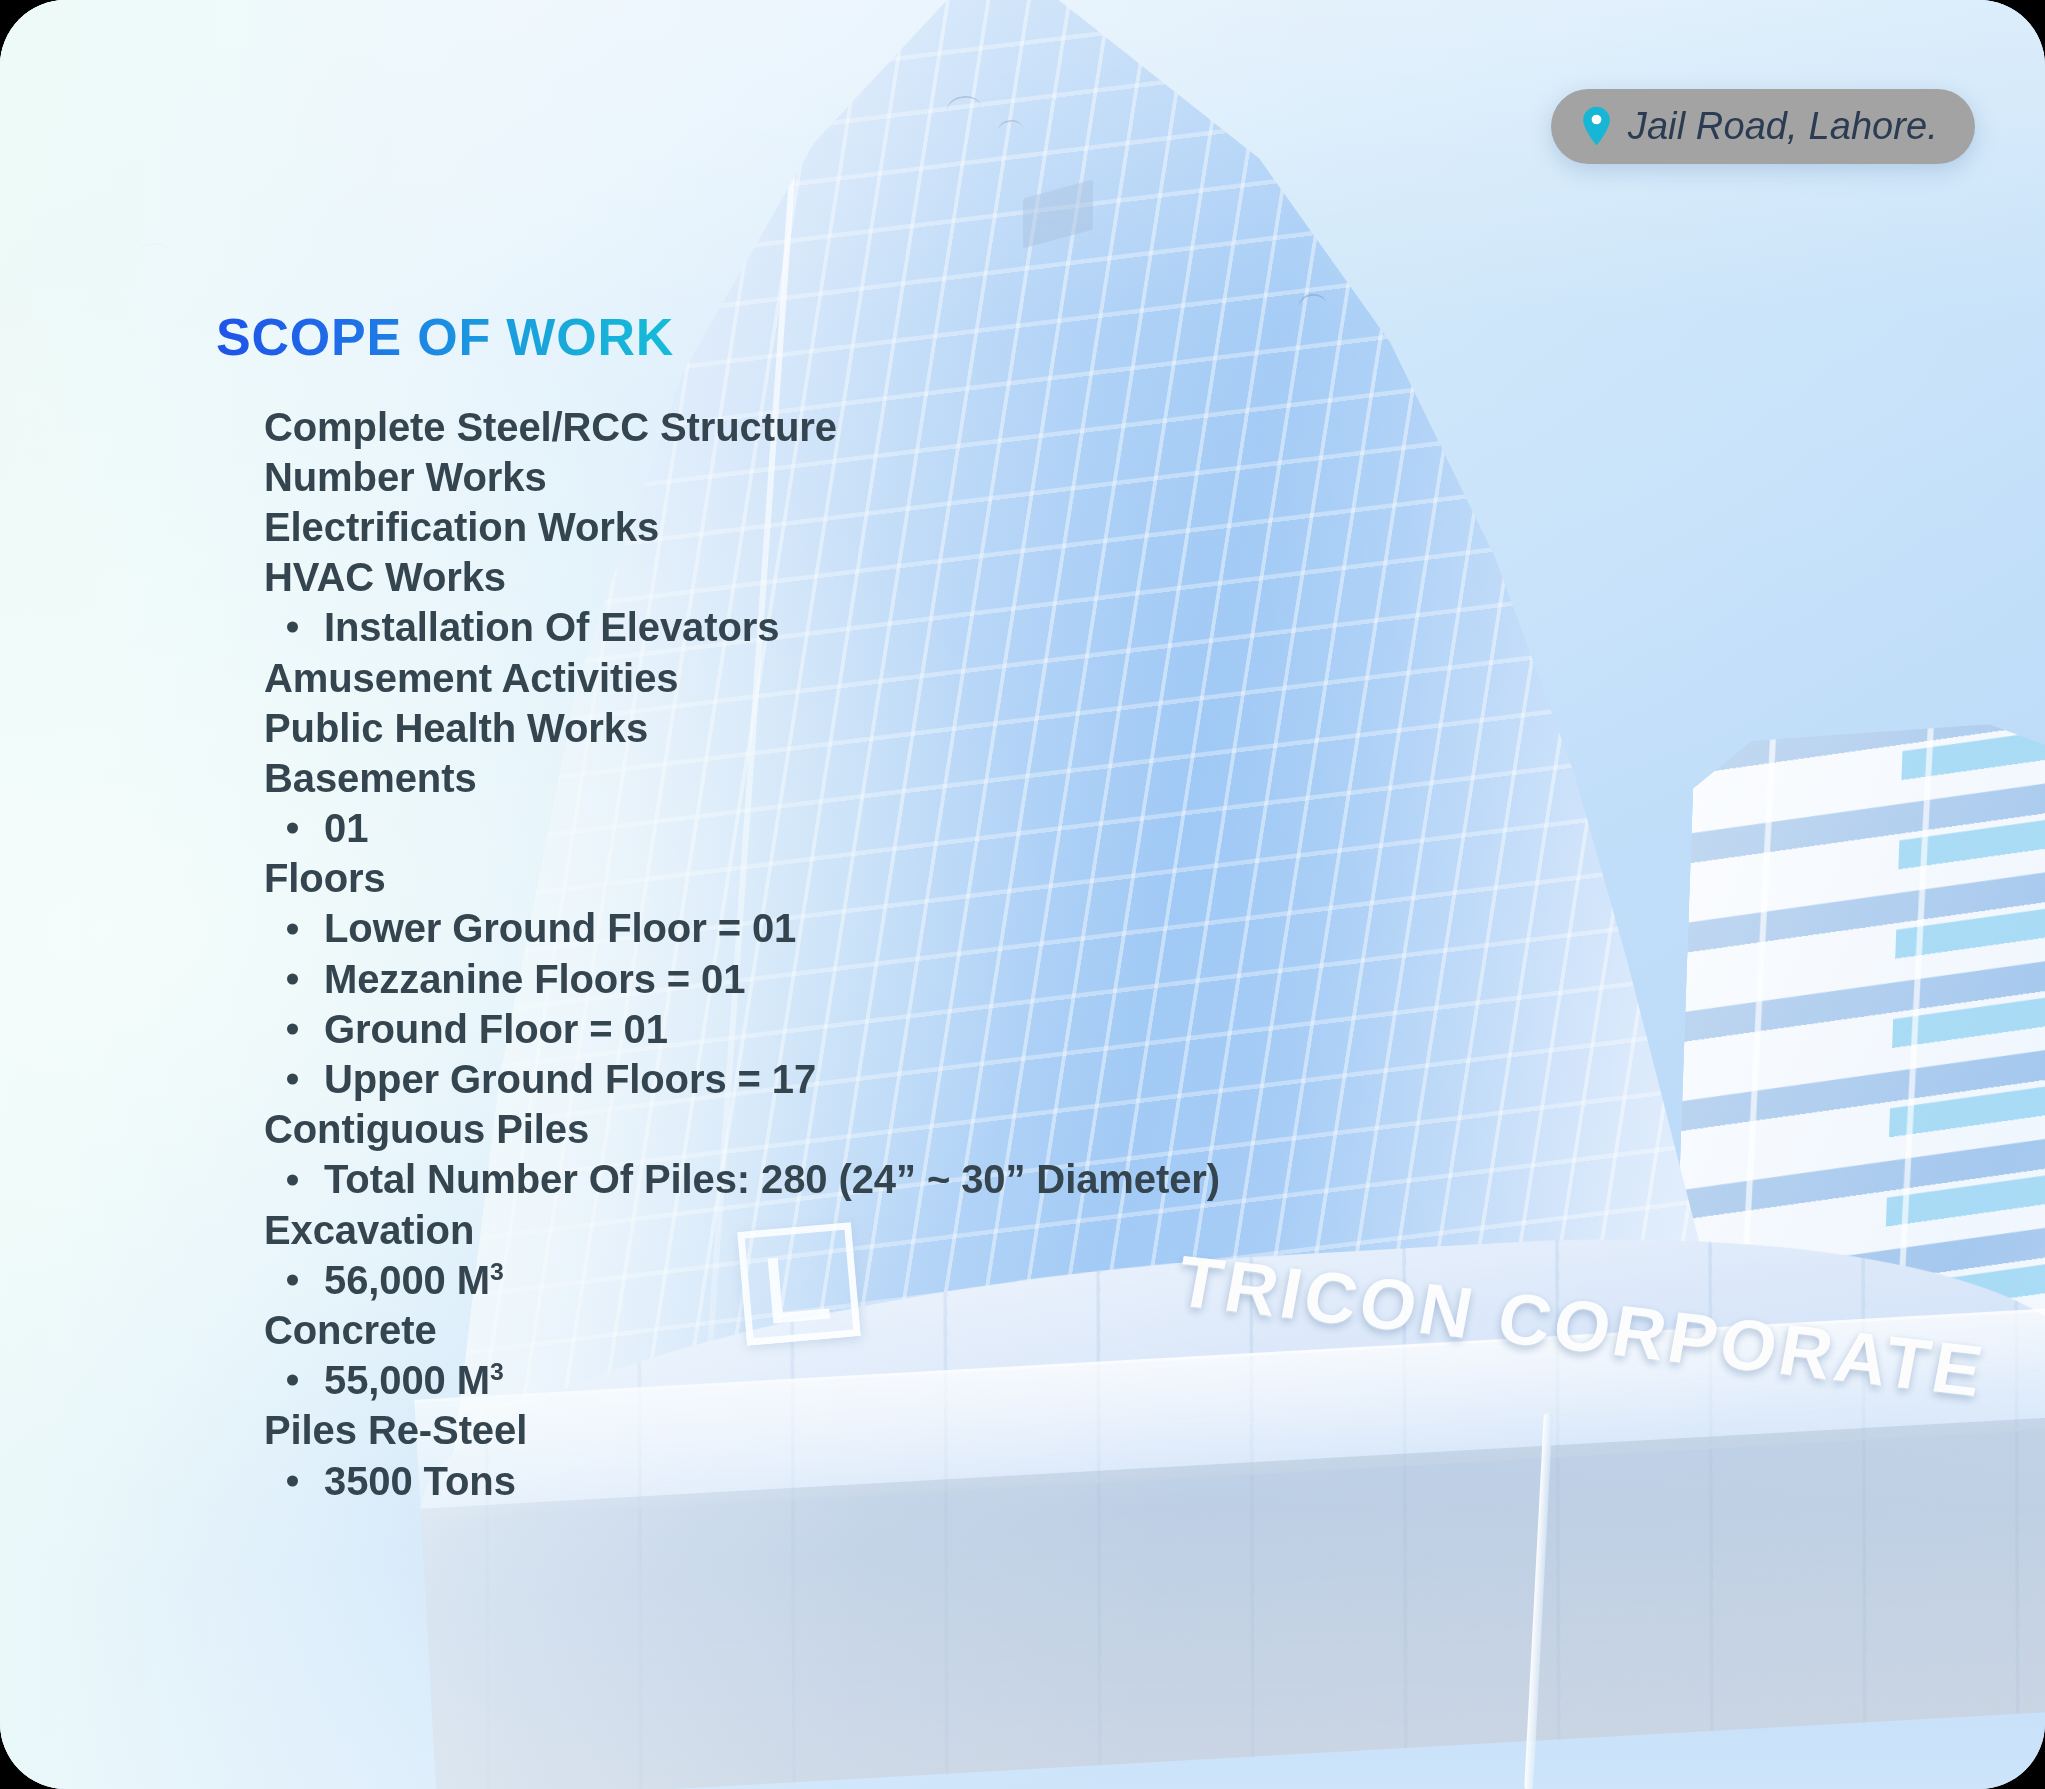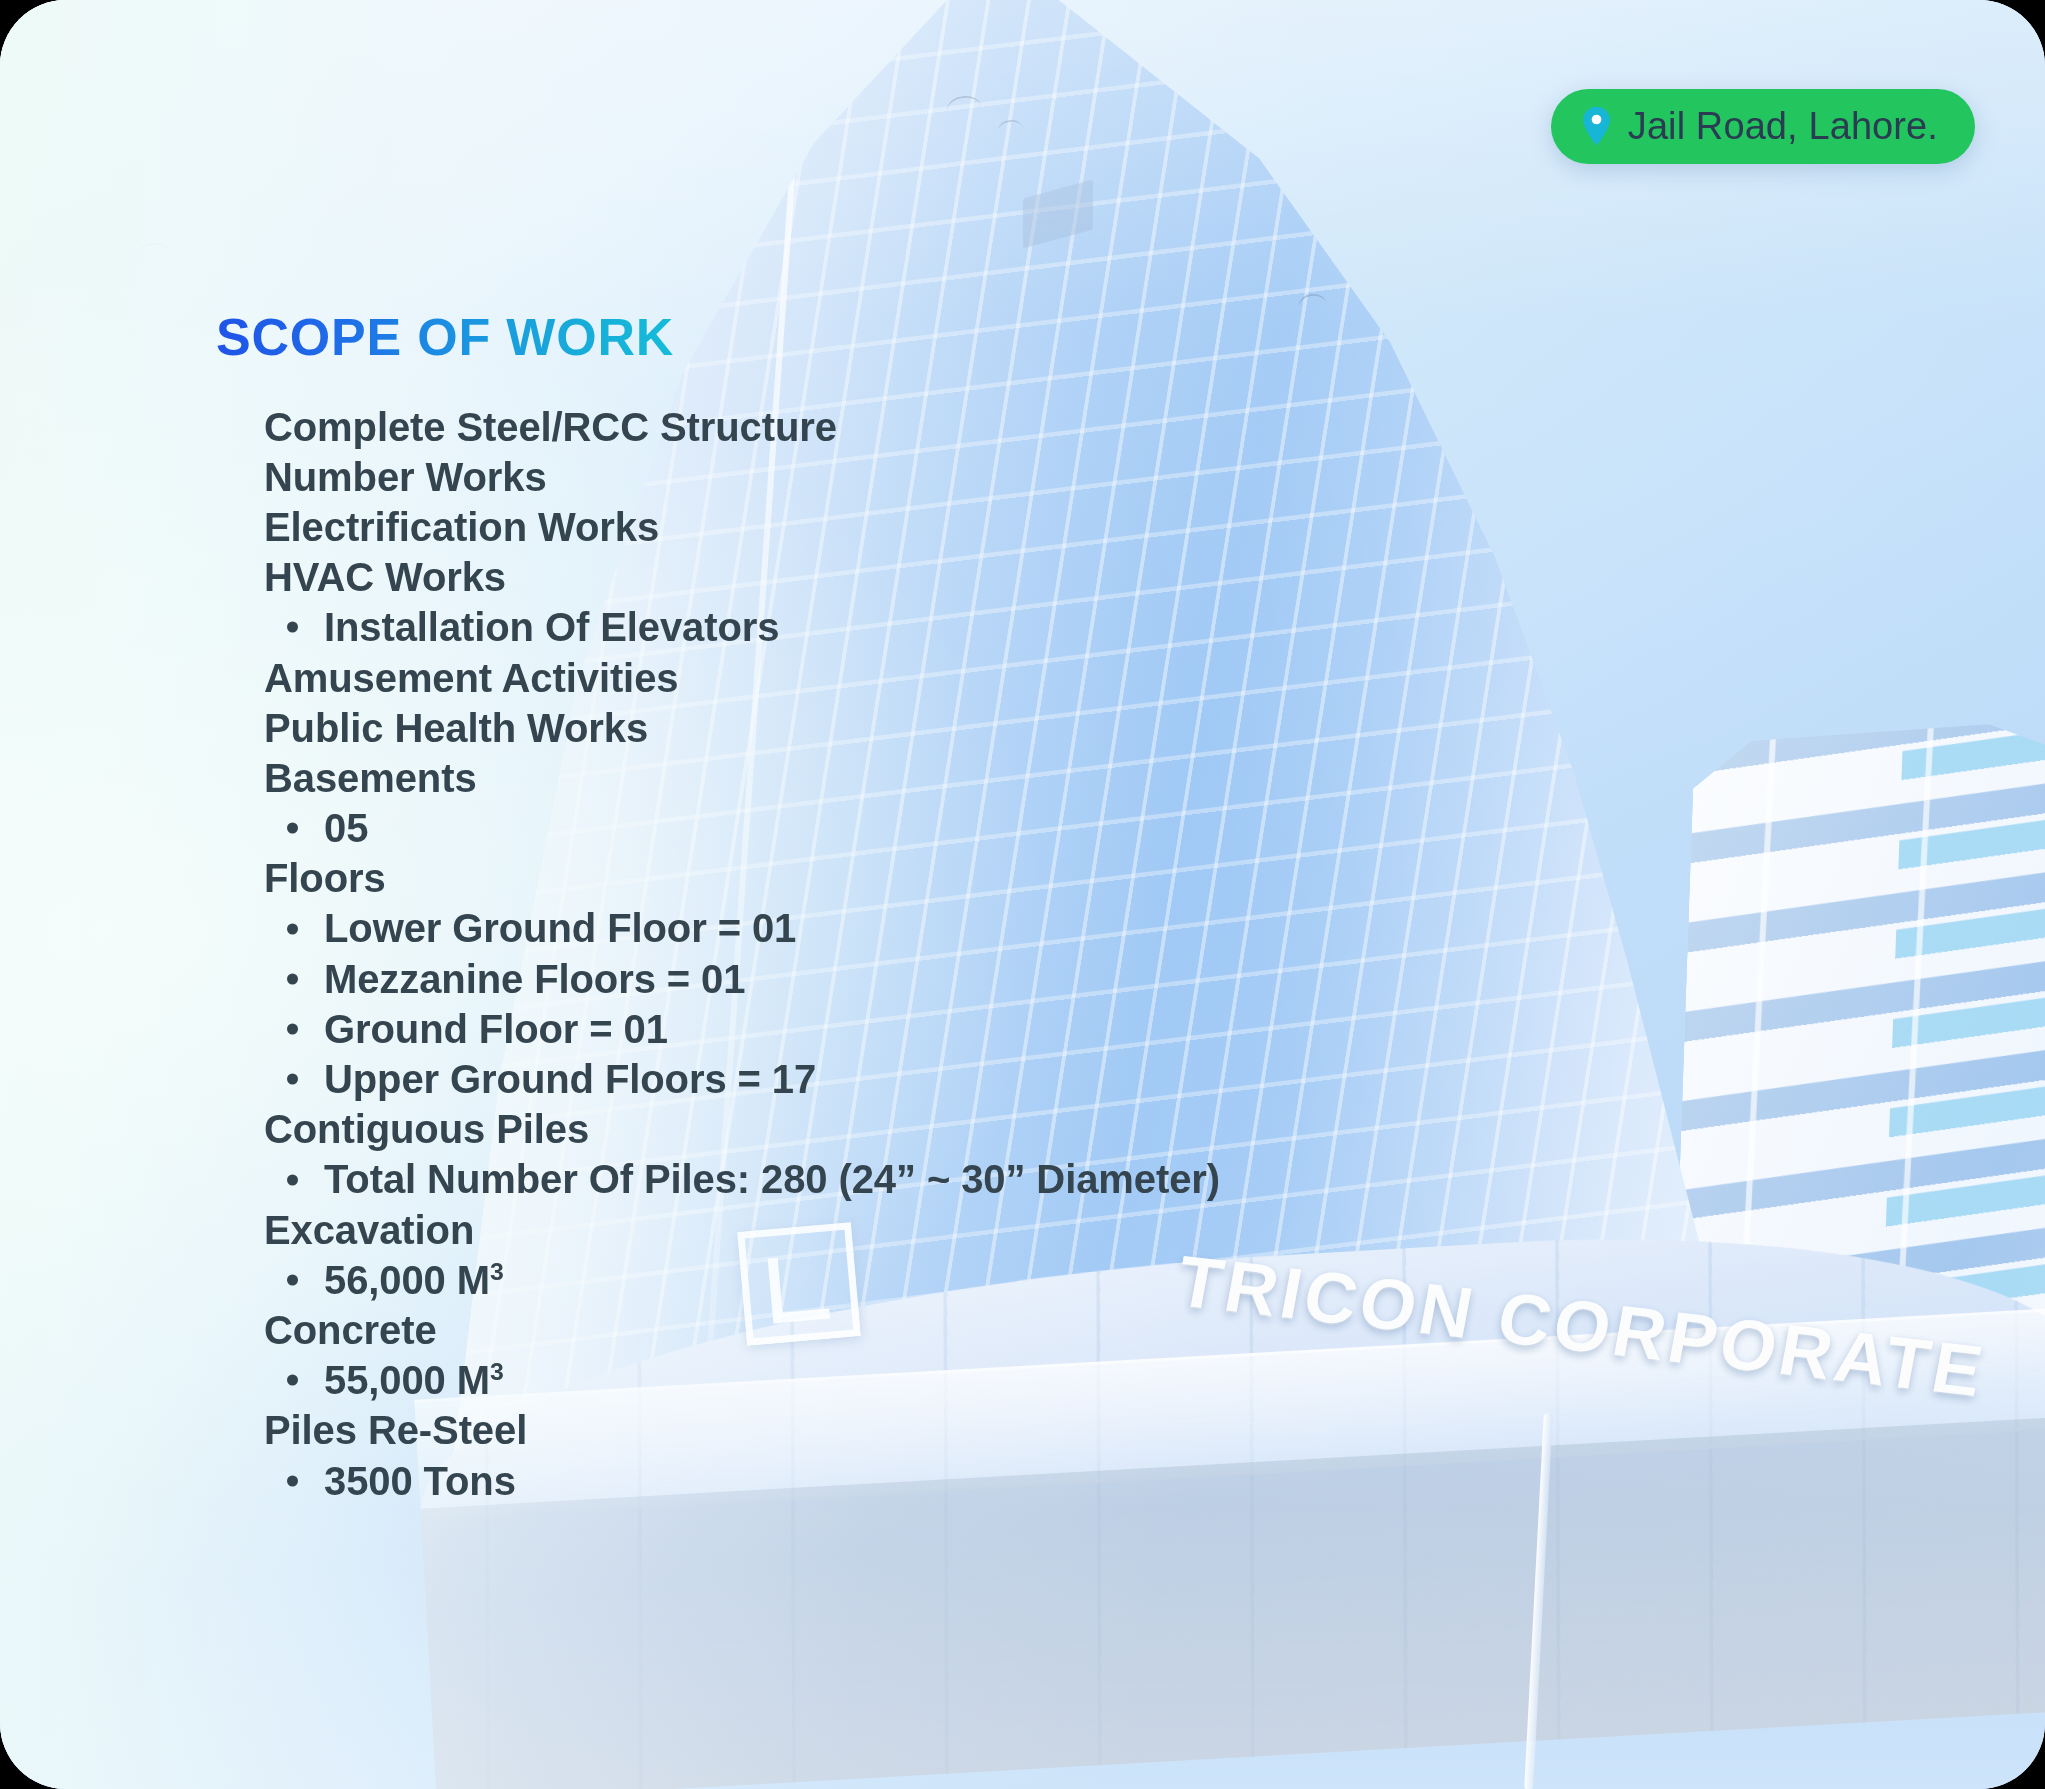--- a/index.html
+++ b/index.html
@@ -249,24 +249,25 @@
   }
   .haze2 {
     position:absolute; inset:0;
     background:radial-gradient(75% 60% at 5% 52%, rgba(245,253,250,.85) 0%, rgba(245,253,250,0) 62%);
   }
 
   
   #loc-badge {
     position:absolute; right:70px; top:89px;
     display:flex; align-items:center; gap:16.6px;
-    background:#22c55e;
+    background:#a3a3a3;
     border-radius:38px;
     padding:16.6px 37px 18px 31px;
     box-shadow:0 6.4px 22px rgba(90,130,175,.28);
+    font-style:italic;
   }
   #loc-badge .pin { width:29px; height:40px; flex:0 0 auto; }
   #loc-badge .txt {
     font-size:38px;
     font-weight:400;
     color:#2a3b52;
     letter-spacing:0.1px;
     white-space:nowrap;
     line-height:1;
   }
@@ -375,21 +376,21 @@
     <h1 id="page-title">SCOPE OF WORK</h1>
     <ul class="scope-list" id="scope-list">
         <li class="">Complete Steel/RCC Structure</li>
         <li class="">Number Works</li>
         <li class="">Electrification Works</li>
         <li class="">HVAC Works</li>
         <li class="bullet">Installation Of Elevators</li>
         <li class="">Amusement Activities</li>
         <li class="">Public Health Works</li>
         <li class="">Basements</li>
-        <li class="bullet">05</li>
+        <li class="bullet">01</li>
         <li class="">Floors</li>
         <li class="bullet">Lower Ground Floor = 01</li>
         <li class="bullet">Mezzanine Floors = 01</li>
         <li class="bullet">Ground Floor = 01</li>
         <li class="bullet">Upper Ground Floors = 17</li>
         <li class="">Contiguous Piles</li>
         <li class="bullet">Total Number Of Piles: 280 (24” ~ 30” Diameter)</li>
         <li class="">Excavation</li>
         <li class="bullet">56,000 M<span class="sup">3</span></li>
         <li class="">Concrete</li>

